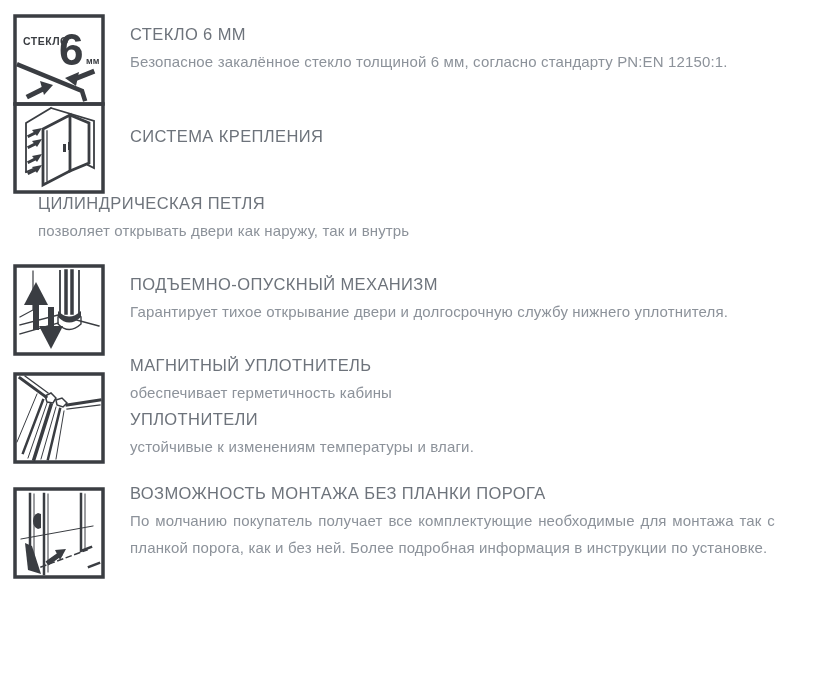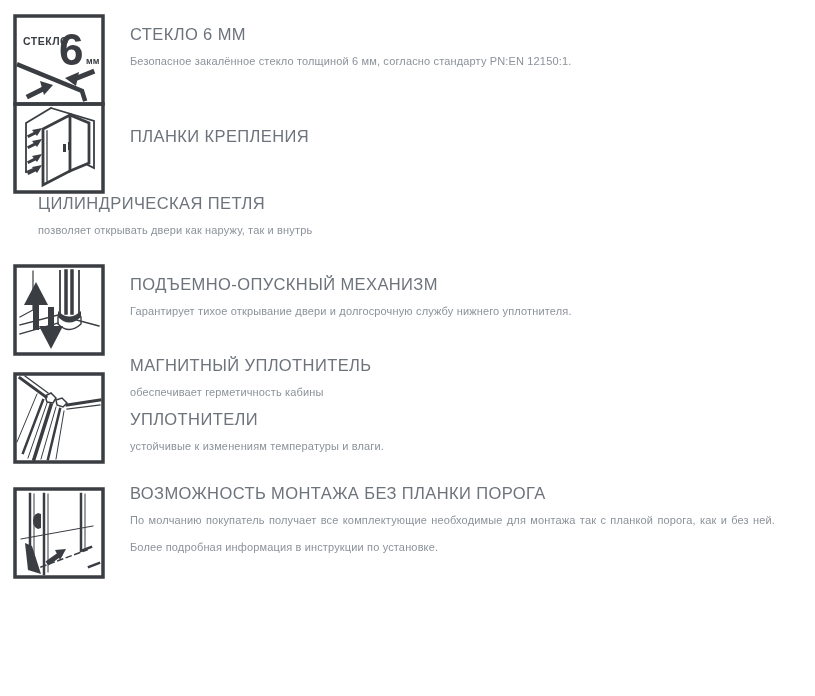--- a/index.html
+++ b/index.html
@@ -20,21 +20,21 @@
   .f{fill:#3a3d42;stroke:none;}
   .icon-label{font-family:"Liberation Sans",sans-serif;font-weight:bold;}
   .icon-big{font-family:"Liberation Sans",sans-serif;font-weight:600;}
   .icon-angle{font-family:"Liberation Sans",sans-serif;font-weight:bold;}
   .text-col{margin-left:25px;width:668px;}
   .feature-heading{
     margin:0;font-size:16.5px;font-weight:400;color:#6d737b;
     letter-spacing:0.4px;line-height:27px;
   }
   .feature-text{
-    margin:0;font-size:11px;font-weight:400;color:#8c929a;
+    margin:0;font-size:15px;font-weight:400;color:#8c929a;
     letter-spacing:0.15px;line-height:27px;
   }
   .justified{max-width:645px;text-align:justify;}
 </style>
 </head>
 <body>
 
 <div class="page">
 
   <section class="feature-row">
@@ -79,21 +79,21 @@
           <path class="s" d="M16 34 L24 30" stroke-width="3"></path>
           <polygon class="f" points="29,26 19,28 24,34"></polygon>
         </g>
         <g transform="translate(0,37)">
           <path class="s" d="M16 34 L24 30" stroke-width="3"></path>
           <polygon class="f" points="29,26 19,28 24,34"></polygon>
         </g>
       </svg>
     </div>
     <div class="text-col">
-      <h3 class="feature-heading">ПЛАНКИ КРЕПЛЕНИЯ</h3>
+      <h3 class="feature-heading">СИСТЕМА КРЕПЛЕНИЯ</h3>
     </div>
   </section>
 
   <section class="feature-row">
     <div class="text-col">
       <h3 class="feature-heading">ЦИЛИНДРИЧЕСКАЯ ПЕТЛЯ</h3>
       <p class="feature-text">позволяет открывать двери как наружу, так и внутрь</p>
     </div>
   </section>
 

